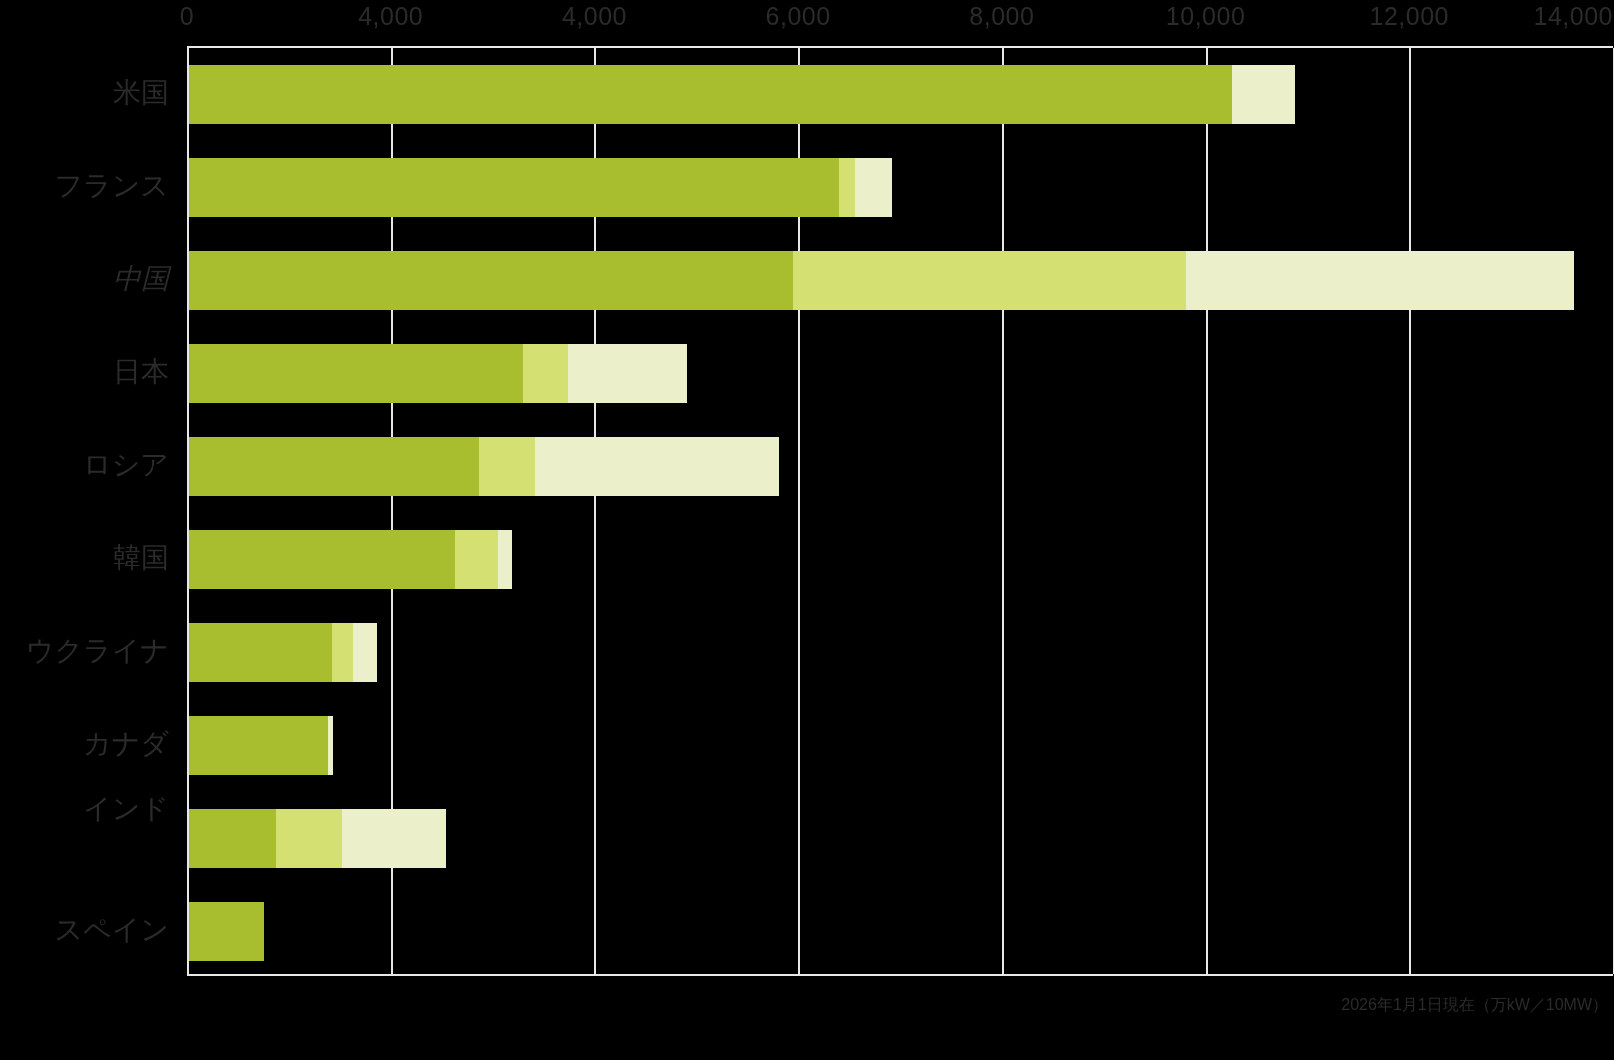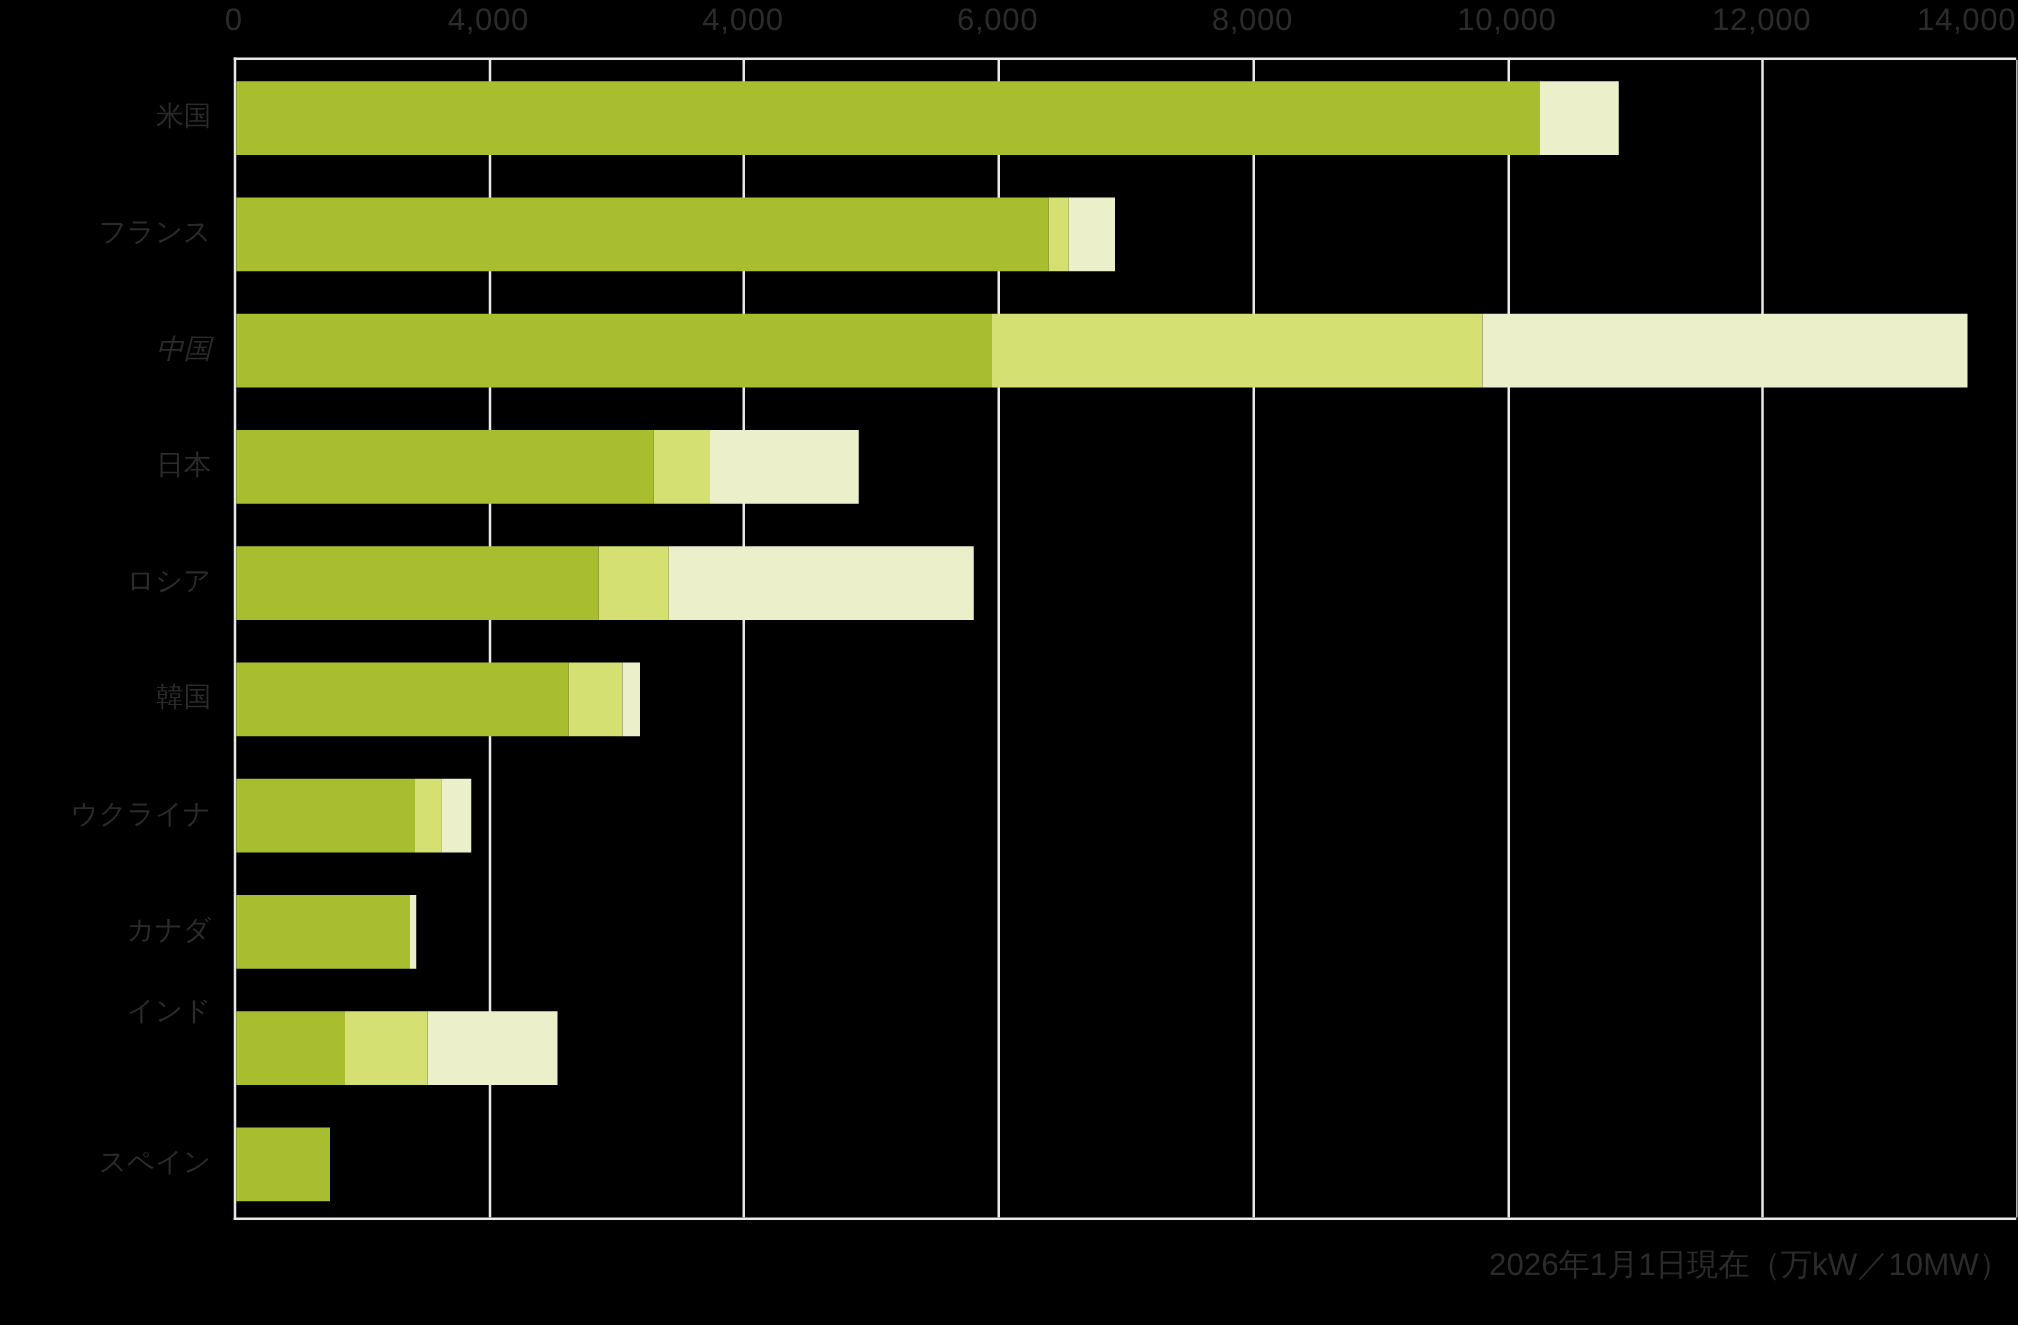--- a/index.html
+++ b/index.html
@@ -75,21 +75,21 @@
     position: absolute;
     left: 0;
     top: 46px;
     width: 187px;
     height: 930px;
   }
   .y-tick-label {
     position: absolute;
     right: 18px;
     transform: translateY(-50%);
-    font-size: 22px;
+    font-size: 28px;
     color: #2b2b2b;
     white-space: nowrap;
   }
 
   
   #legend {
     position: absolute;
     left: 176px;
     top: 993px;
     height: 40px;
@@ -112,21 +112,21 @@
     font-size: 27px;
     color: #2b2b2b;
     white-space: nowrap;
   }
 
   
   #footnote {
     position: absolute;
     right: 6px;
     top: 995px;
-    font-size: 25px;
+    font-size: 16px;
     color: #2b2b2b;
     white-space: nowrap;
   }
 </style>
 </head>
 <body>
 
 <div id="chart-root">
 
   <div class="x-axis-labels">

